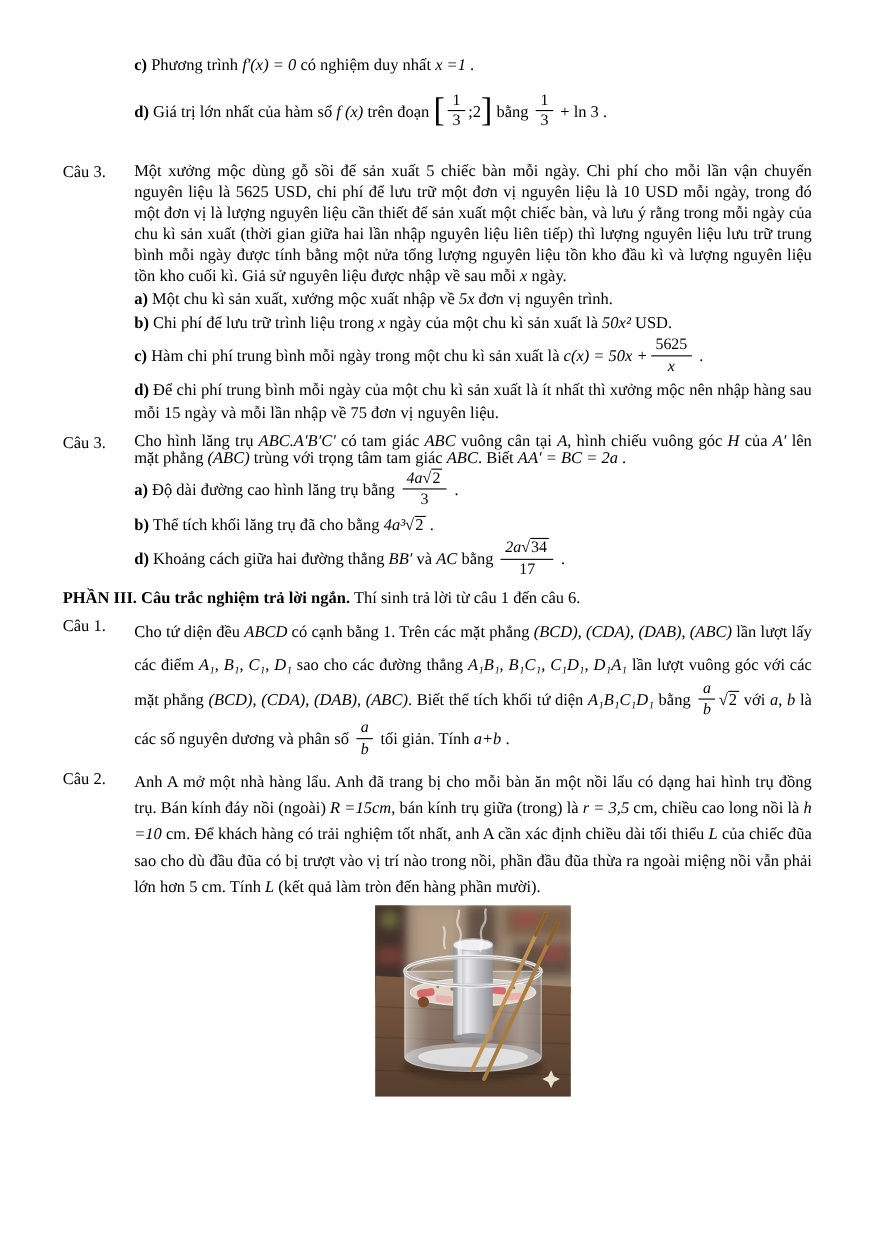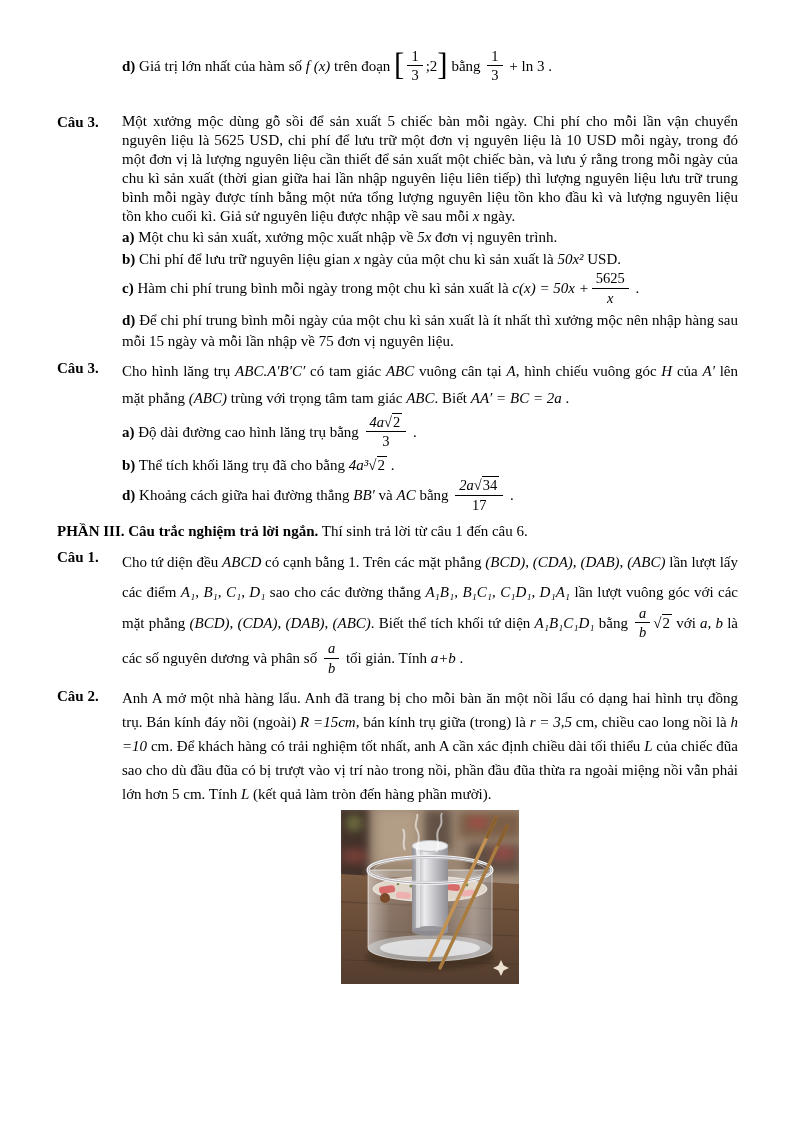--- a/index.html
+++ b/index.html
@@ -1,27 +1,27 @@
 <!DOCTYPE html>
 <html lang="vi" style="--ink: #000000; --paper: #ffffff; --photo-bg: #9b8672; --photo-bg-dark: #43332a; --photo-shelf: #7b5f49; --photo-red-blob: #a04a42; --photo-green-blob: #6f7040; --table: #7b5a41; --table-dark: #533d2e; --glass: #e6e8eb; --metal: #c6c6cb; --metal-dark: #8f8f95; --broth: #e3d9cd; --meat: #d96a6a; --meat-light: #eeb0ae; --mushroom: #7a4a2a; --herb: #7a8a4a; --chopstick: #c39253; --chopstick-dark: #a87c3f; --steam: #ffffff; --sparkle: #f5ead8;"><head>
 <meta charset="utf-8">
 <style>
   html,body{margin:0;padding:0;background:#e9e9e9;}
   .page{position:relative;width:794px;height:1122px;background:#fff;margin:0 auto;overflow:hidden;
         font-family:"Liberation Serif","DejaVu Serif",serif;font-size:15px;color:#000;}
   .doc{position:absolute;left:57px;top:50px;width:681px;}
   .row{display:flex;align-items:flex-start;}
-  .label{flex:0 0 65px;width:65px;font-weight:bold;line-height:19px;padding-top:1px;}
+  .label{flex:0 0 65px;width:65px;font-weight:normal;line-height:19px;padding-top:1px;}
   .body{flex:1;text-align:justify;}
   p{margin:0;}
   .line{text-align:left;}
   .lh19{line-height:19px;}
   .lh21{line-height:21px;}
   .lh24{line-height:24px;}
-  .lh27{line-height:27px;}
+  .lh27{line-height:16px;}
   .lh30{line-height:30px;}
   .mb2{margin-bottom:2px;}
   .mb4{margin-bottom:4px;}
   .mb6{margin-bottom:6px;}
   .mb8{margin-bottom:8px;}
   .mb12{margin-bottom:27px;}
   .mb14{margin-bottom:14px;}
   .heading{line-height:20px;font-family:Liberation Serif, serif;}
   
   .rt{}
@@ -40,30 +40,31 @@
 </style>
 </head>
 <body>
 
 <div class="page">
   <div class="doc">
 
     <div class="row">
       <div class="label"></div>
       <div class="body">
+        <p class="line lh21 mb14"><span class="rb">c)</span><span class="rt"> Phương trình </span><span class="rm">f′(x) = 0</span><span class="rt"> có nghiệm duy nhất </span><span class="rm">x =1</span><span class="rt"> .</span></p>
         <p class="line mb12"><span class="rb">d)</span><span class="rt"> Giá trị lớn nhất của hàm số </span><span class="rm">f (x)</span><span class="rt"> trên đoạn </span><span class="rbig">[</span><span class="rf"><span class="rf-n"><span class="rt">1</span></span><span class="rf-d"><span class="rt">3</span></span></span><span class="rt">;2</span><span class="rbig">]</span><span class="rt"> bằng </span><span class="rf"><span class="rf-n"><span class="rt">1</span></span><span class="rf-d"><span class="rt">3</span></span></span><span class="rt"> + ln 3 .</span></p>
       </div>
     </div>
 
     <div class="row">
       <div class="label">Câu 3.</div>
       <div class="body">
         <p class="lh19 mb2"><span class="rt">Một xưởng mộc dùng gỗ sồi để sản xuất 5 chiếc bàn mỗi ngày. Chi phí cho mỗi lần vận chuyển nguyên liệu là 5625 USD, chi phí để lưu trữ một đơn vị nguyên liệu là 10 USD mỗi ngày, trong đó một đơn vị là lượng nguyên liệu cần thiết để sản xuất một chiếc bàn, và lưu ý rằng trong mỗi ngày của chu kì sản xuất (thời gian giữa hai lần nhập nguyên liệu liên tiếp) thì lượng nguyên liệu lưu trữ trung bình mỗi ngày được tính bằng một nửa tổng lượng nguyên liệu tồn kho đầu kì và lượng nguyên liệu tồn kho cuối kì. Giả sử nguyên liệu được nhập về sau mỗi </span><span class="rm">x</span><span class="rt"> ngày.</span></p>
         <p class="line lh19 mb2"><span class="rb">a)</span><span class="rt"> Một chu kì sản xuất, xưởng mộc xuất nhập về </span><span class="rm">5x</span><span class="rt"> đơn vị nguyên trình.</span></p>
-        <p class="line lh21 mb2"><span class="rb">b)</span><span class="rt"> Chi phí để lưu trữ nguyên liệu gian </span><span class="rm">x</span><span class="rt"> ngày của một chu kì sản xuất là </span><span class="rm">50x²</span><span class="rt"> USD.</span></p>
+        <p class="line lh21 mb2"><span class="rb">b)</span><span class="rt"> Chi phí để lưu trữ trình liệu trong </span><span class="rm">x</span><span class="rt"> ngày của một chu kì sản xuất là </span><span class="rm">50x²</span><span class="rt"> USD.</span></p>
         <p class="line lh21 mb2"><span class="rb">c)</span><span class="rt"> Hàm chi phí trung bình mỗi ngày trong một chu kì sản xuất là </span><span class="rm">c(x) = 50x +</span><span class="rf"><span class="rf-n"><span class="rt">5625</span></span><span class="rf-d"><span class="rm">x</span></span></span><span class="rt"> .</span></p>
         <p class="lh21 mb6"><span class="rb">d)</span><span class="rt"> Để chi phí trung bình mỗi ngày của một chu kì sản xuất là ít nhất thì xưởng mộc nên nhập hàng sau mỗi 15 ngày và mỗi lần nhập về 75 đơn vị nguyên liệu.</span></p>
       </div>
     </div>
 
     <div class="row">
       <div class="label">Câu 3.</div>
       <div class="body">
         <p class="lh27 mb4"><span class="rt">Cho hình lăng trụ </span><span class="rm">ABC.A′B′C′</span><span class="rt"> có tam giác </span><span class="rm">ABC</span><span class="rt"> vuông cân tại </span><span class="rm">A</span><span class="rt">, hình chiếu vuông góc </span><span class="rm">H</span><span class="rt"> của </span><span class="rm">A′</span><span class="rt"> lên mặt phẳng </span><span class="rm">(ABC)</span><span class="rt"> trùng với trọng tâm tam giác </span><span class="rm">ABC</span><span class="rt">. Biết </span><span class="rm">AA′ = BC = 2a</span><span class="rt"> .</span></p>
         <p class="line lh21 mb2"><span class="rb">a)</span><span class="rt"> Độ dài đường cao hình lăng trụ bằng </span><span class="rf"><span class="rf-n"><span class="rm">4a</span><span class="rr"><span class="rr-sign">√</span><span class="rr-body">2</span></span></span><span class="rf-d"><span class="rt">3</span></span></span><span class="rt"> .</span></p>

